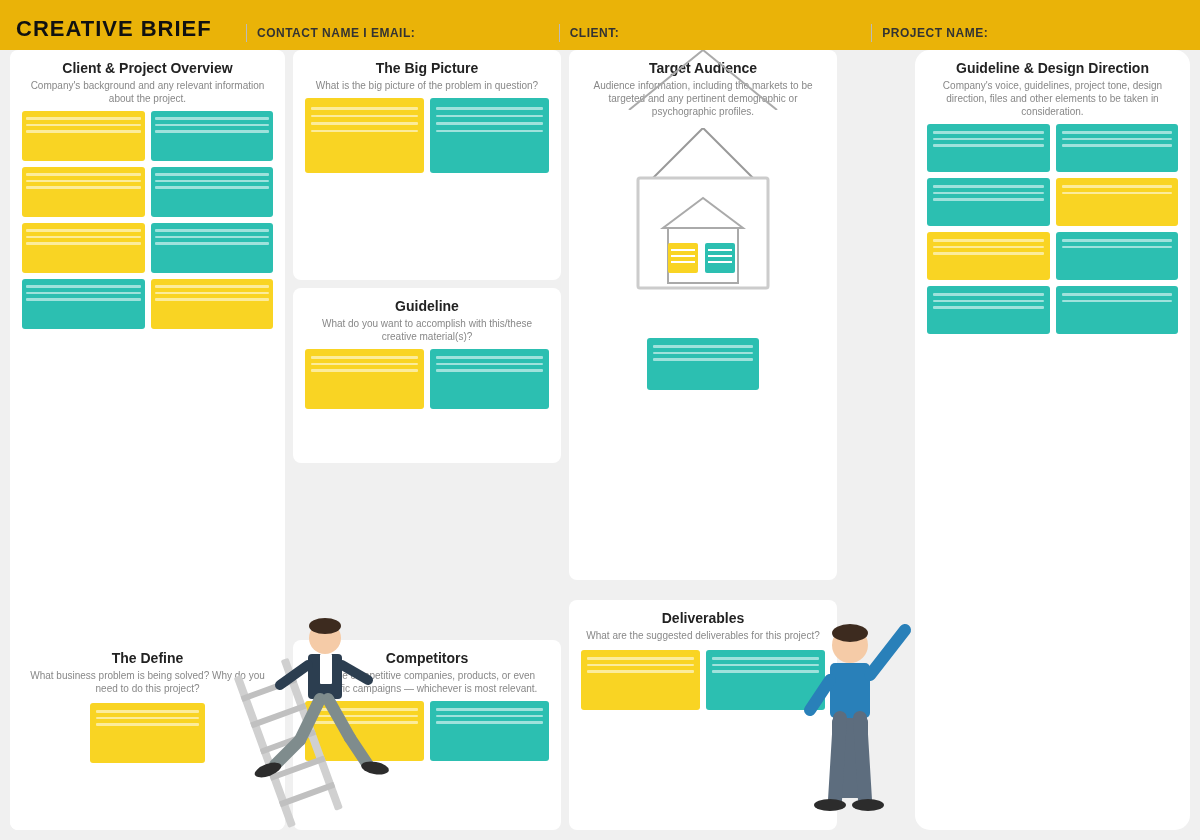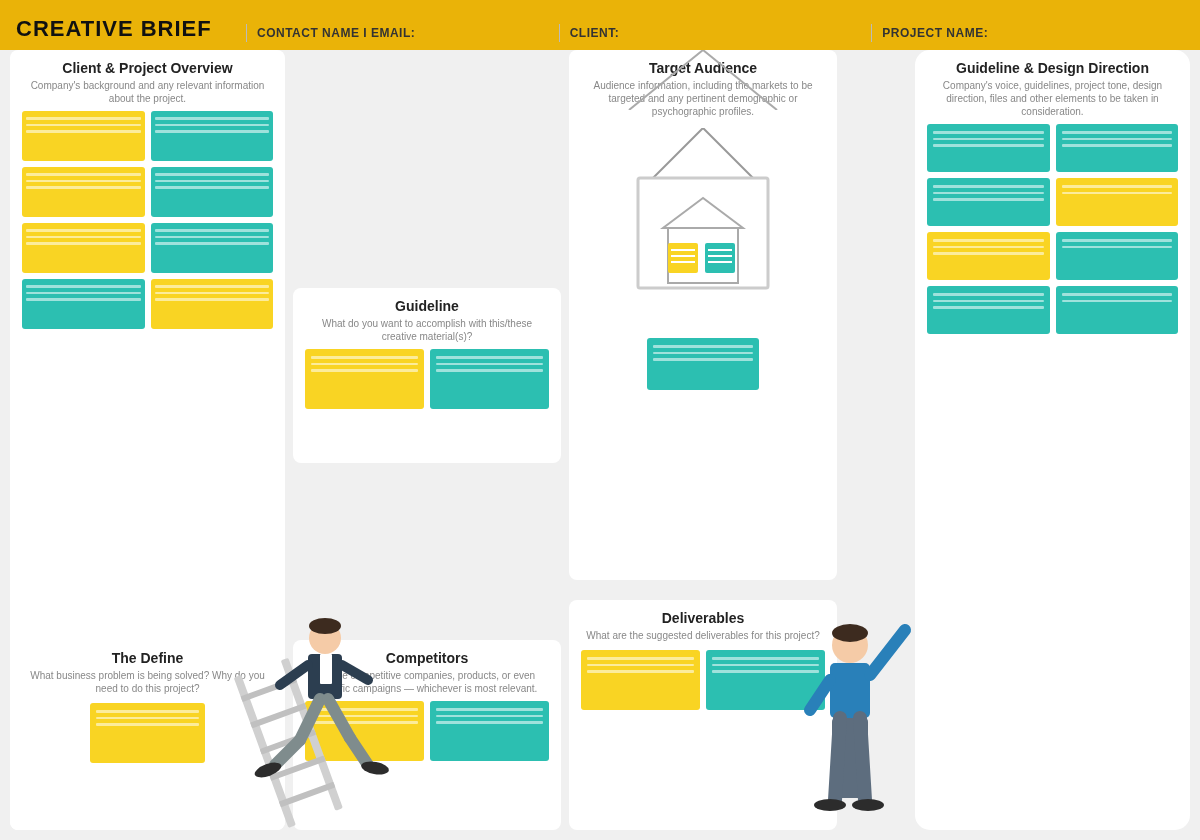--- a/index.html
+++ b/index.html
@@ -161,20 +161,38 @@
           <div class="nl"></div>
       </div>
       <div class="note-sm y" style="width:50%; min-height:50px;">
         <div class="nl"></div>
           <div class="nl"></div>
           <div class="nl"></div>
       </div>
     </div>
   </div>
 
+  <div class="panel" style="left:283px; top:0; width:268px; height:230px;">
+    <div class="panel-title">The Big Picture</div>
+    <div class="panel-sub">What is the big picture of the problem in question?</div>
+    <div class="row">
+      <div class="note-sm y" style="flex:1; min-height:75px; display:flex; flex-direction:column; gap:3px; padding:8px 6px;">
+        <div class="nl"></div>
+          <div class="nl"></div>
+          <div class="nl"></div>
+          <div class="nl"></div>
+      </div>
+      <div class="note-sm t" style="flex:1; min-height:75px; display:flex; flex-direction:column; gap:3px; padding:8px 6px;">
+        <div class="nl"></div>
+          <div class="nl"></div>
+          <div class="nl"></div>
+          <div class="nl"></div>
+      </div>
+    </div>
+  </div>
 
   <div class="panel" style="left:283px; top:238px; width:268px; height:175px;">
     <div class="panel-title">Guideline</div>
     <div class="panel-sub">What do you want to accomplish with this/these creative material(s)?</div>
     <div class="row">
       <div class="note-sm y" style="flex:1; min-height:60px; padding:6px;">
         <div class="nl"></div>
           <div class="nl"></div>
           <div class="nl"></div>
       </div>

